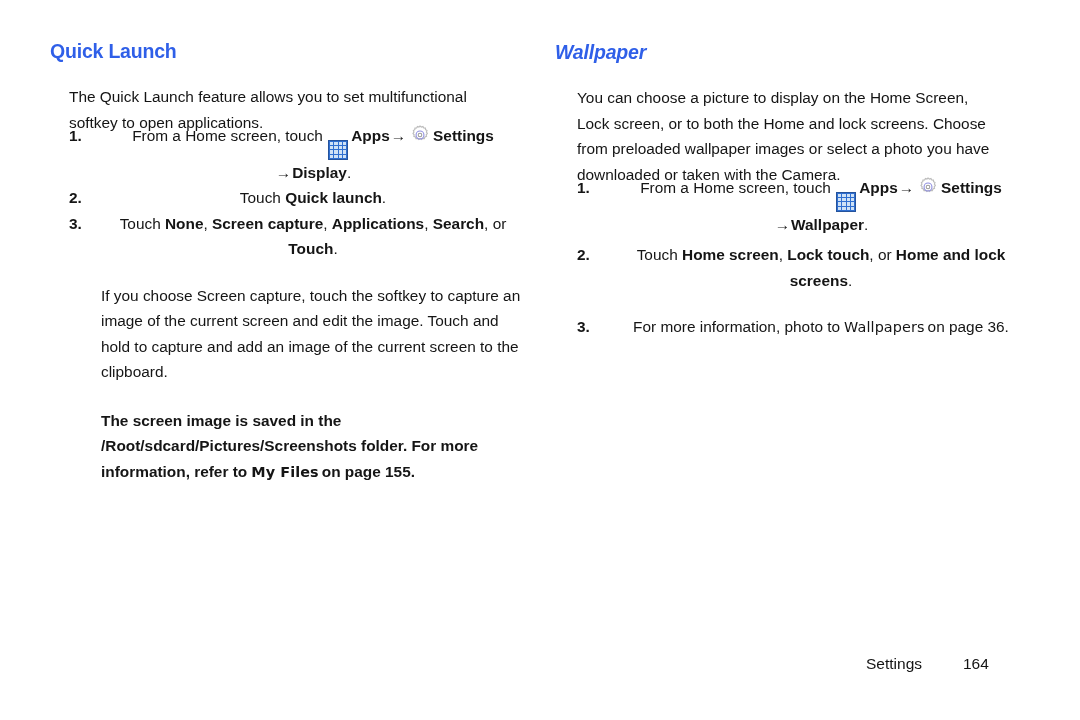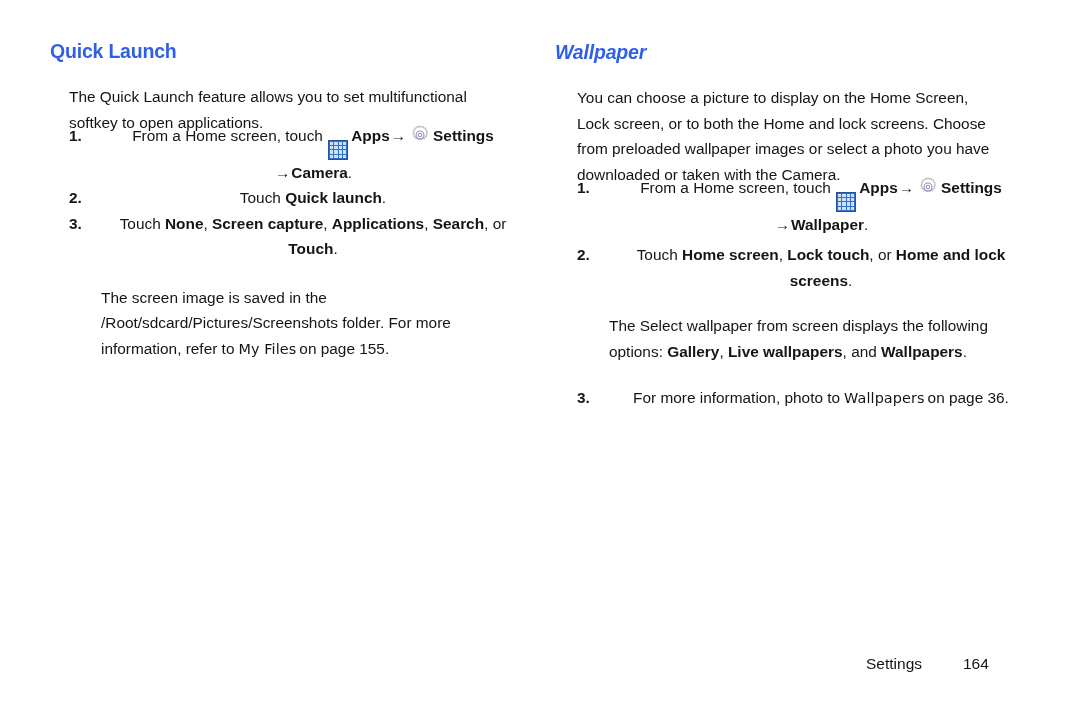--- a/index.html
+++ b/index.html
@@ -182,35 +182,36 @@
               <i></i>
               <i></i>
               <i></i>
               <i></i>
               <i></i>
               <i></i>
             </span><b>Apps</b><span class="arrow">→</span><svg class="gear-icon icon" viewBox="0 0 24 24">
             <path d="M12 2.3l1.5 1.0 1.7-.5.9 1.5 1.8.1.2 1.8 1.5 1.0-.6 1.7 1.0 1.5-1.2 1.3.3 1.8-1.7.6-.6 1.7-1.8-.2-1.3 1.2-1.5-1.0-1.5 1.0-1.3-1.2-1.8.2-.6-1.7-1.7-.6.3-1.8-1.2-1.3 1.0-1.5-.6-1.7 1.5-1.0.2-1.8 1.8-.1.9-1.5 1.7.5z" fill="none" stroke="#bdbdbd" stroke-width="1.3"></path>
             <circle cx="12" cy="12" r="4.3" fill="none" stroke="#8f8fe0" stroke-width="1.2"></circle>
             <circle cx="12" cy="12" r="2.0" fill="none" stroke="#9a9a9a" stroke-width="1.1"></circle>
-          </svg><b>Settings</b><br><span class="arrow">→</span><b>Camera</b><span>.</span></span>
+          </svg><b>Settings</b><br><span class="arrow">→</span><b>Display</b><span>.</span></span>
       </div>
 
       <div class="li">
         <span class="num">2.</span>
         <span class="li-body"><span>Touch </span><b>Quick launch</b><span>.</span></span>
       </div>
 
       <div class="li">
         <span class="num">3.</span>
         <span class="li-body"><span>Touch </span><b>None</b><span>, </span><b>Screen capture</b><span>, </span><b>Applications</b><span>, </span><b>Search</b><span>, or </span><b>Touch</b><span>.</span></span>
       </div>
 
-
-      <p class="sub-para" style="margin-top:23px;"><span>The screen image is saved in the /Root/sdcard/Pictures/Screenshots folder. For more information, refer to</span><span class="xref">My Files</span><span>on page 155.</span></p>
+      <p class="sub-para" style="margin-top:21px;">If you choose Screen capture, touch the softkey to capture an image of the current screen and edit the image. Touch and hold to capture and add an image of the current screen to the clipboard.</p>
+
+      <p class="sub-para" style="margin-top:23px;font-weight:bold;"><span>The screen image is saved in the /Root/sdcard/Pictures/Screenshots folder. For more information, refer to</span><span class="xref">My Files</span><span>on page 155.</span></p>
 
     </div>
   </div>
 
   <div class="column col-right">
 
     <h2 class="section-heading italic h-right">Wallpaper</h2>
 
     <div class="body-block intro" style="top:73px; width:452px;">
       <p>You can choose a picture to display on the Home Screen, Lock screen, or to both the Home and lock screens. Choose from preloaded wallpaper images or select a photo you have downloaded or taken with the Camera.</p>
@@ -242,21 +243,20 @@
             <circle cx="12" cy="12" r="4.3" fill="none" stroke="#8f8fe0" stroke-width="1.2"></circle>
             <circle cx="12" cy="12" r="2.0" fill="none" stroke="#9a9a9a" stroke-width="1.1"></circle>
           </svg><b>Settings</b><br><span class="arrow">→</span><b>Wallpaper</b><span>.</span></span>
       </div>
 
       <div class="li" style="margin-top:5px;">
         <span class="num">2.</span>
         <span class="li-body"><span>Touch </span><b>Home screen</b><span>, </span><b>Lock touch</b><span>, or </span><b>Home and lock screens</b><span>.</span></span>
       </div>
 
-      <p class="sub-para" style="margin-top:20px;"><span>The Select wallpaper from screen displays the following options: </span><b>Gallery</b><span>, </span><b>Live wallpapers</b><span>, and </span><b>Wallpapers</b><span>.</span></p>
 
       <div class="li" style="margin-top:21px;">
         <span class="num">3.</span>
         <span class="li-body"><span>For more information, photo to</span><span class="xref">Wallpapers</span><span>on page 36.</span></span>
       </div>
 
     </div>
   </div>
 
   <div class="footer">

